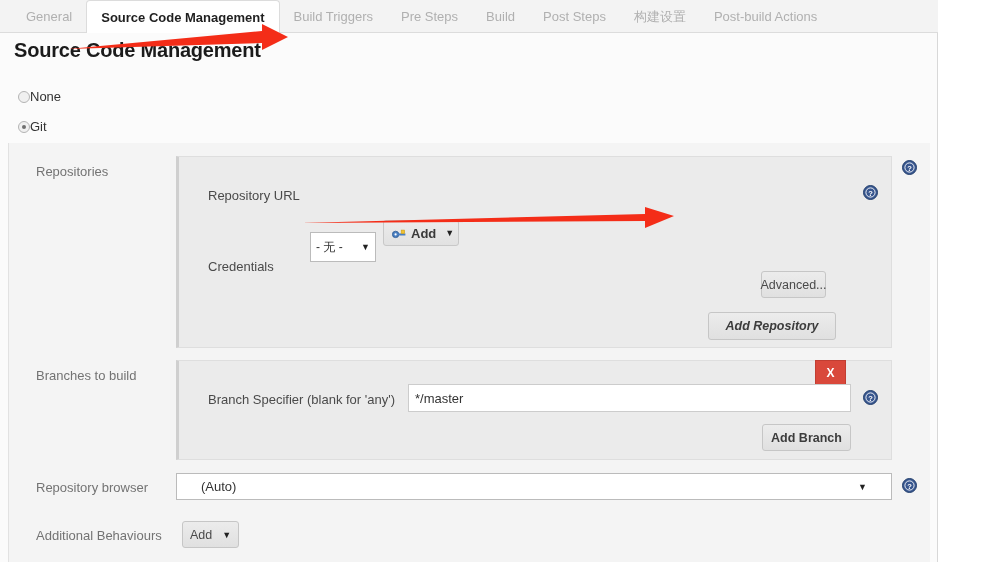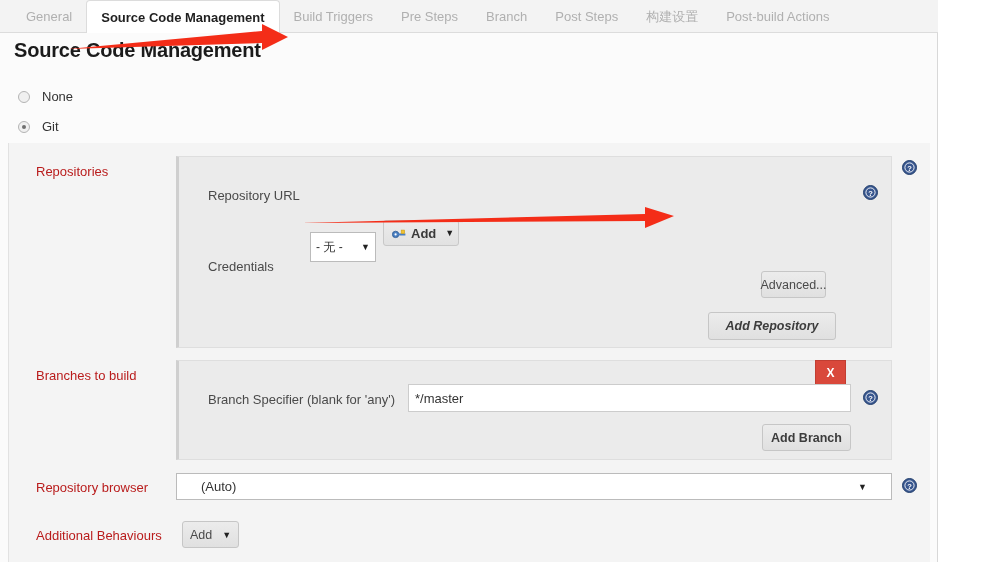--- a/index.html
+++ b/index.html
@@ -55,21 +55,21 @@
   }
   .page-title {
     position: absolute; left: 14px; top: 6px;
     font-size: 20px; font-weight: bold; color: #1b1b1b;
     letter-spacing: -0.2px;
     white-space: nowrap;
   }
 
   
   .radio-row { position: absolute; left: 18px; font-size: 13px; color: #333; }
-  .radio-row .rlabel { margin-left: 12px; vertical-align: middle; }
+  .radio-row .rlabel { vertical-align: middle; }
   .radio {
     display: inline-block; width: 12px; height: 12px; border-radius: 50%;
     border: 1px solid #b4b4b4; background: #f0f0f0; vertical-align: middle;
     box-sizing: border-box; position: relative;
   }
   .radio.checked::after {
     content: ""; position: absolute; left: 3px; top: 3px;
     width: 4px; height: 4px; border-radius: 50%; background: #6f6f6f;
   }
 
@@ -84,21 +84,21 @@
   .gutter-strip {
     position: absolute; left: 8px; top: 143px;
     width: 10px; height: 419px;
     background: #ebebeb;
     border-right: 1px solid #e0e0e0;
     box-sizing: border-box;
   }
 
   .field-label {
     position: absolute;
-    font-size: 13px; color: #b91c1c;
+    font-size: 13px; color: #737373;
     white-space: nowrap;
   }
 
   
   .panel {
     position: absolute;
     background: #ebebeb;
     border: 1px solid #dedede;
     border-left: 3px solid #cfcfcf;
     box-sizing: border-box;
@@ -176,21 +176,21 @@
 <body>
 
 <div id="page">
 
   <div class="tabbar">
     <div class="tabs">
       <div class="tab">General</div>
       <div class="tab active">Source Code Management</div>
       <div class="tab">Build Triggers</div>
       <div class="tab">Pre Steps</div>
-      <div class="tab">Branch</div>
+      <div class="tab">Build</div>
       <div class="tab">Post Steps</div>
       <div class="tab">构建设置</div>
       <div class="tab">Post-build Actions</div>
     </div>
   </div>
 
   <div class="content">
 
     <div class="page-title">Source Code Management</div>
 

